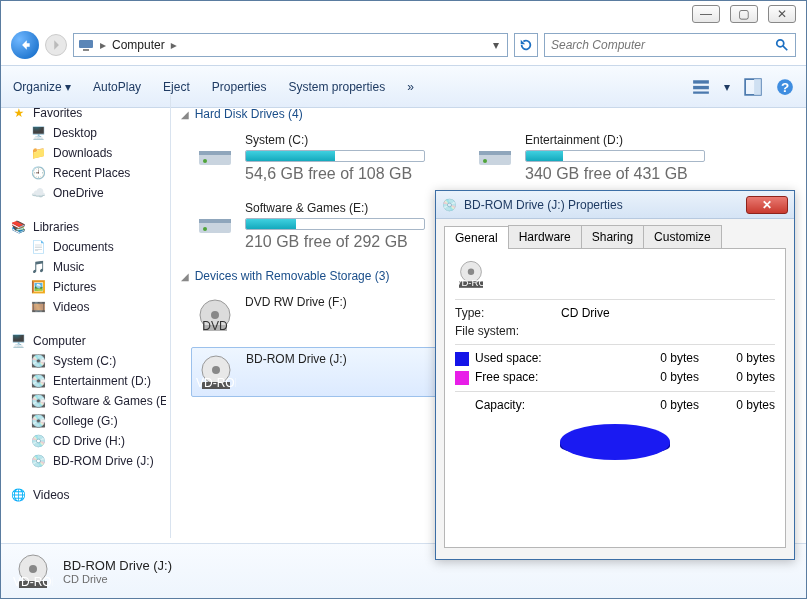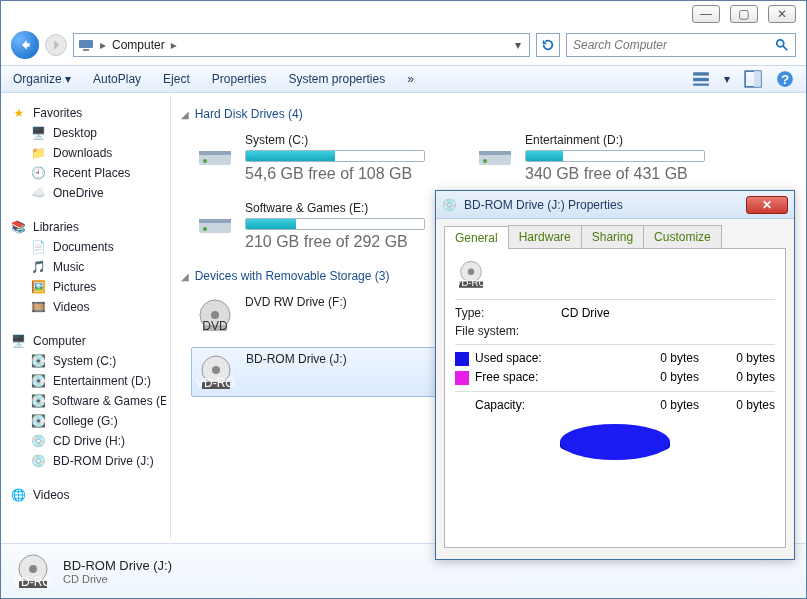--- a/index.html
+++ b/index.html
@@ -13,26 +13,26 @@
 
 .navrow { position: absolute; top: 30px; left: 10px; right: 10px; height: 28px; display: flex; align-items: center; gap: 6px; }
 .navback { width: 28px; height: 28px; border-radius: 50%; background: radial-gradient(circle at 30% 30%, #6fb7ff, #0a64c2); display: flex; align-items: center; justify-content: center; color: #fff; cursor: pointer; }
 .navfwd { width: 22px; height: 22px; border-radius: 50%; background: #e8e8e8; border:1px solid #ccc; display:flex;align-items:center;justify-content:center;color:#999; }
 .navbtn svg { width: 14px; height: 14px; }
 .addr { flex: 1; height: 24px; border: 1px solid #8ba8c6; background: #fff; display: flex; align-items: center; padding: 0 4px; gap: 6px; }
 .addr .crumb { color: #222; }
 .addr .sep { color: #666; }
 .addr .dd { margin-left: auto; color: #555; padding: 0 4px; cursor:pointer; }
 .refresh { width: 24px; height: 24px; border: 1px solid #8ba8c6; background:#fff; display:flex;align-items:center;justify-content:center;color:#1b6fc2;cursor:pointer; }
-.search { width: 230px; height: 24px; border: 1px solid #8ba8c6; background: #fff; display: flex; align-items: center; padding: 0 6px; color: #888; }
+.search { width: 252px; height: 24px; border: 1px solid #8ba8c6; background: #fff; display: flex; align-items: center; padding: 0 6px; color: #888; }
 .search input { border: none; outline: none; flex: 1; font-style: italic; color: #777; }
 .search .sicon { color: #1b6fc2; }
 
 
-.toolbar { position: absolute; top: 64px; left: 0; right: 0; height: 28px; background: linear-gradient(#f7fbff,#e4eefb); border-top:1px solid #c9d8ea; border-bottom:1px solid #c9d8ea; display: flex; align-items: center; padding: 0 12px; gap: 22px; }
+.toolbar { position: absolute; top: 64px; left: 0; right: 0; height: 43px; background: linear-gradient(#f7fbff,#e4eefb); border-top:1px solid #c9d8ea; border-bottom:1px solid #c9d8ea; display: flex; align-items: center; padding: 0 12px; gap: 22px; }
 .toolbar .tb { color: #1f3b63; cursor: pointer; }
 .toolbar .tbgroup-right { margin-left: auto; display: flex; align-items: center; gap: 14px; }
 .toolbar .chev { color:#1f3b63; }
 .tbicon { width:18px; height:18px; display:inline-block; }
 
 
 .sidebar { position: absolute; top: 94px; left: 0; width: 170px; bottom: 60px; border-right: 1px solid #d9e3ef; overflow: hidden; padding: 8px 4px; }
 .content { position: absolute; top: 94px; left: 170px; right: 0; bottom: 60px; overflow: hidden; padding: 6px 10px; }
 
 .side-sec { margin-bottom: 14px; }
@@ -61,21 +61,21 @@
 .details .big-icon { width:40px;height:40px; }
 .details .dname { font-size:13px; color:#222; }
 .details .dtype { font-size:11px; color:#6b6b6b; }
 
 
 .dialog { position:absolute; top:190px; left:435px; width:360px; height:370px; background:#f4f4f4; border:1px solid #3c6ea5; box-shadow: 0 2px 10px rgba(0,0,0,.25); }
 .dlg-title { height:28px; background: linear-gradient(#eaf2fb,#d5e4f5); border-bottom:1px solid #b7c9df; display:flex; align-items:center; padding:0 6px; gap:6px; }
 .dlg-title .txt { color:#1f3b63; }
 .dlg-close { margin-left:auto; width:42px; height:18px; background: linear-gradient(#e97a72,#c93a2f); border:1px solid #8e231b; border-radius:3px; color:#fff; display:flex;align-items:center;justify-content:center; cursor:pointer; font-weight:bold;}
 .tabs { display:flex; padding: 6px 8px 0 8px; gap:0; background:#f4f4f4; }
-.tab { padding: 4px 10px; border:1px solid #b6b6b6; border-bottom:none; background:#ececec; color:#4d7c0f; cursor:pointer; margin-right:-1px; }
+.tab { padding: 4px 10px; border:1px solid #b6b6b6; border-bottom:none; background:#ececec; color:#000000; cursor:pointer; margin-right:-1px; }
 .tab.active { background:#fff; position:relative; top:1px; }
 .tabpage { margin: 0 8px 8px 8px; background:#fff; border:1px solid #b6b6b6; height: 300px; padding:10px; }
 .prop-row { display:flex; gap:16px; margin:4px 0; }
 .prop-label { width: 90px; color:#222; }
 .swatch { width:14px; height:14px; display:inline-block; vertical-align:middle; margin-right:6px; }
 .swatch.blue { background:#1414e8; }
 .swatch.mag { background:#e81ee8; }
 .pie { width:110px; height:46px; margin: 12px auto 4px auto; position:relative; }
 .pie .top { width:110px; height:36px; background:#1a1af2; border-radius: 55px / 18px; position:absolute; top:0; }
 .pie .side { width:110px; height:14px; background:#0b0ba8; position:absolute; top:18px; border-radius: 0 0 55px 55px / 0 0 10px 10px; }

